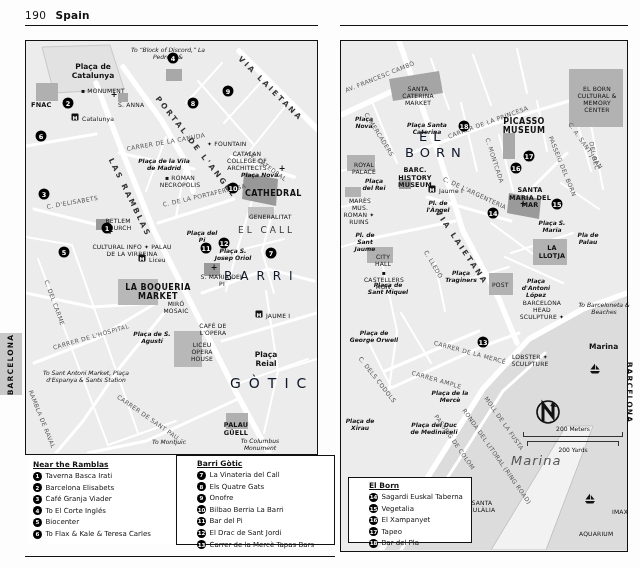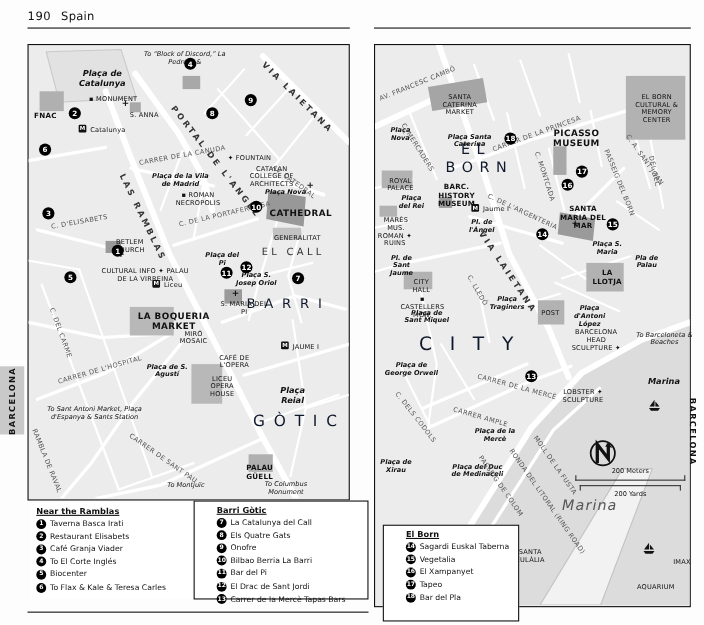--- a/index.html
+++ b/index.html
@@ -1,31 +1,31 @@
 <!DOCTYPE html>
 <html><head>
 <meta charset="utf-8">
 <style>
   html,body{margin:0;padding:0;background:#fff;}
   .stage{position:relative;width:640px;height:568px;background:#fdfdfd;
          font-family:"DejaVu Sans",sans-serif;color:#111;overflow:hidden;}
   .hdr{position:absolute;top:9px;font-size:10.5px;display:flex;gap:9px;align-items:baseline;}
   .hdr .pgnum{font-weight:normal;letter-spacing:.5px;}
-  .hdr .sect{font-weight:normal;letter-spacing:.2px;}
+  .hdr .sect{font-weight:bold;letter-spacing:.2px;}
   .hdr-rule{position:absolute;height:1.2px;background:#111;top:25px;}
   .map{position:absolute;background:#ececec;border:1.3px solid #111;box-sizing:border-box;}
   .map svg.streets{position:absolute;left:0;top:0;}
   .labels{position:absolute;left:0;top:0;width:100%;height:100%;}
   .ml{position:absolute;transform-origin:0 0;line-height:1.18;white-space:nowrap;}
   .ml.wrap{white-space:normal;text-align:center;}
   .tiny{font-size:6px;letter-spacing:.2px;}
   .poi{font-size:6.5px;font-weight:bold;letter-spacing:.2px;}
   .poi-big{font-size:8px;font-weight:bold;letter-spacing:.4px;}
   .plaza{font-size:6px;font-style:italic;font-weight:600;}
-  .plaza-bold{font-size:7.5px;font-style:italic;font-weight:bold;}
+  .plaza-bold{font-size:7.5px;font-weight:bold;}
   .note{font-size:6px;font-style:italic;}
   .street{font-size:6px;color:#555;letter-spacing:.4px;}
   .street-big{font-size:7.5px;color:#333;letter-spacing:2.5px;font-weight:600;}
   .area-big{font-size:14px;color:#0f172a;}
   .area-sm{font-size:9px;color:#333;}
   .marina-big{font-size:13px;font-style:italic;color:#555;letter-spacing:1px;}
   .mk{position:absolute;width:11px;height:11px;background:#000;border-radius:50%;color:#fff;
       font-size:6.5px;font-weight:bold;display:flex;align-items:center;justify-content:center;
       transform:translate(-50%,-50%);z-index:4;}
   .metro{position:absolute;width:7px;height:7px;background:#111;color:#fff;font-size:5px;font-weight:bold;
@@ -277,21 +277,20 @@
         <div class="ml tiny" style="left: 151px; top: 240px;">POST</div>
         <div class="ml tiny wrap" style="left: 176px; top: 258px; width: 50px;">BARCELONA HEAD SCULPTURE ✦</div>
         <div class="ml note wrap" style="left: 236px; top: 260px; width: 54px;">To Barceloneta &amp; Beaches</div>
         <div class="ml plaza-bold" style="left: 248px; top: 302px;">Marina</div>
         <div class="ml marina-big" style="left: 170px; top: 412px;">Marina</div>
         <div class="ml plaza wrap" style="left: 6px; top: 190px; width: 36px;">Pl. de Sant Jaume</div>
         <div class="ml tiny wrap" style="left: 28px; top: 212px; width: 28px;">CITY HALL</div>
         <div class="ml tiny wrap" style="left: 20px; top: 228px; width: 46px;">▪ CASTELLERS MON.</div>
         <div class="ml plaza wrap" style="left: 26px; top: 240px; width: 42px;">Plaça de Sant Miquel</div>
         <div class="ml plaza wrap" style="left: 102px; top: 228px; width: 36px;">Plaça Traginers</div>
-        <div class="ml area-big" style="left: 40px; top: 262px; letter-spacing: 16px; font-size: 17px;">CITY</div>
         <div class="ml plaza wrap" style="left: 8px; top: 288px; width: 50px;">Plaça de George Orwell</div>
         <div class="ml street" style="left: 94px; top: 298px; transform: rotate(15deg);">CARRER DE LA MERCÈ</div>
         <div class="ml plaza wrap" style="left: 90px; top: 348px; width: 38px;">Plaça de la Mercè</div>
         <div class="ml plaza wrap" style="left: 68px; top: 380px; width: 50px;">Plaça del Duc de Medinaceli</div>
         <div class="ml plaza wrap" style="left: 4px; top: 376px; width: 30px;">Plaça de Xirau</div>
         <div class="ml street" style="left: 22px; top: 314px; transform: rotate(52deg);">C. DELS CODOLS</div>
         <div class="ml street" style="left: 72px; top: 328px; transform: rotate(16deg);">CARRER AMPLE</div>
         <div class="ml street" style="left: 88px; top: 208px; transform: rotate(60deg);">C. LLEDÓ</div>
         <div class="ml street" style="left: 98px; top: 372px; transform: rotate(55deg);">PASSEIG DE COLOM</div>
         <div class="ml street" style="left: 126px; top: 366px; transform: rotate(55deg);">RONDA DEL LITORAL (RING ROAD)</div>
@@ -341,21 +340,21 @@
 
   <div class="legend" style="left:28px;top:457px;width:146px">
     <div class="lg-title">Near the Ramblas</div>
     <div class="lg-items">
         <div class="lg-item">
           <span class="lg-num">1</span>
           <span>Taverna Basca Irati</span>
         </div>
         <div class="lg-item">
           <span class="lg-num">2</span>
-          <span>Restaurant Elisabets</span>
+          <span>Barcelona Elisabets</span>
         </div>
         <div class="lg-item">
           <span class="lg-num">3</span>
           <span>Café Granja Viader</span>
         </div>
         <div class="lg-item">
           <span class="lg-num">4</span>
           <span>To El Corte Inglés</span>
         </div>
         <div class="lg-item">
@@ -366,21 +365,21 @@
           <span class="lg-num">6</span>
           <span>To Flax &amp; Kale &amp; Teresa Carles</span>
         </div>
       </div>
   </div>
   <div class="legend boxed" style="left:176px;top:455px;width:159px;height:90px">
     <div class="lg-title">Barri Gòtic</div>
     <div class="lg-items">
         <div class="lg-item">
           <span class="lg-num">7</span>
-          <span>La Catalunya del Call</span>
+          <span>La Vinateria del Call</span>
         </div>
         <div class="lg-item">
           <span class="lg-num">8</span>
           <span>Els Quatre Gats</span>
         </div>
         <div class="lg-item">
           <span class="lg-num">9</span>
           <span>Onofre</span>
         </div>
         <div class="lg-item">
@@ -394,21 +393,21 @@
         <div class="lg-item">
           <span class="lg-num">12</span>
           <span>El Drac de Sant Jordi</span>
         </div>
         <div class="lg-item">
           <span class="lg-num">13</span>
           <span>Carrer de la Mercè Tapas Bars</span>
         </div>
       </div>
   </div>
-  <div class="legend boxed" style="left:348px;top:477px;width:124px;height:88px">
+  <div class="legend boxed" style="left:348px;top:477px;width:124px;height:66px">
     <div class="lg-title">El Born</div>
     <div class="lg-items">
         <div class="lg-item">
           <span class="lg-num">14</span>
           <span>Sagardi Euskal Taberna</span>
         </div>
         <div class="lg-item">
           <span class="lg-num">15</span>
           <span>Vegetalia</span>
         </div>

